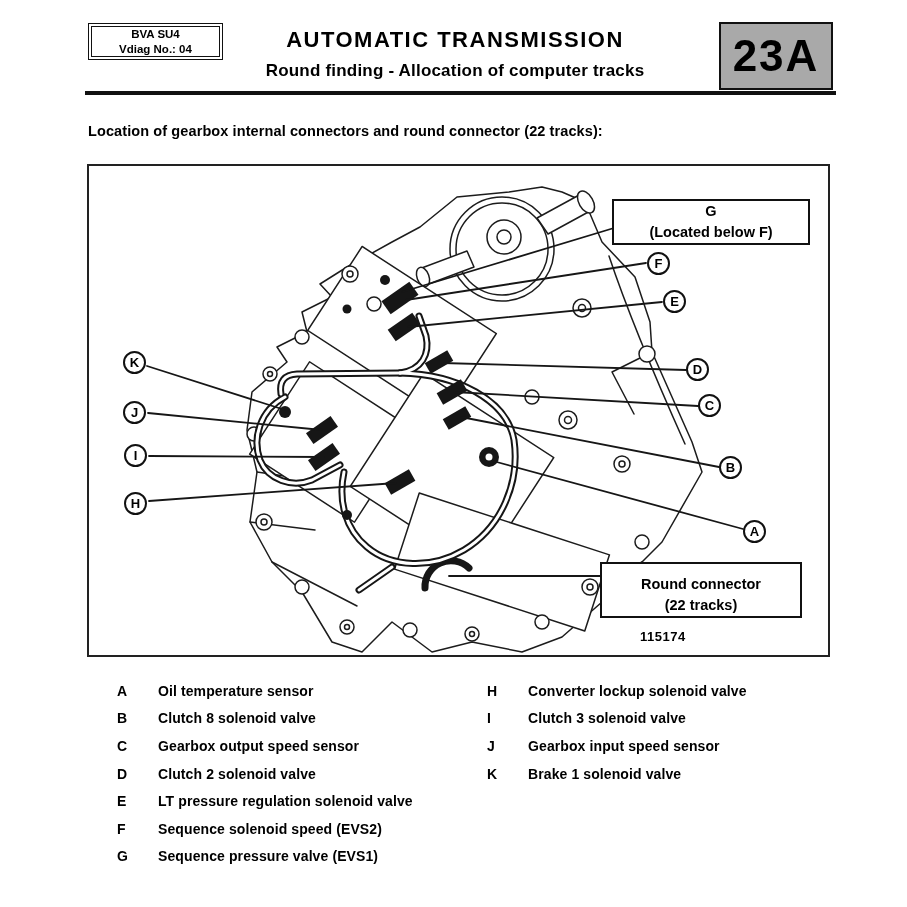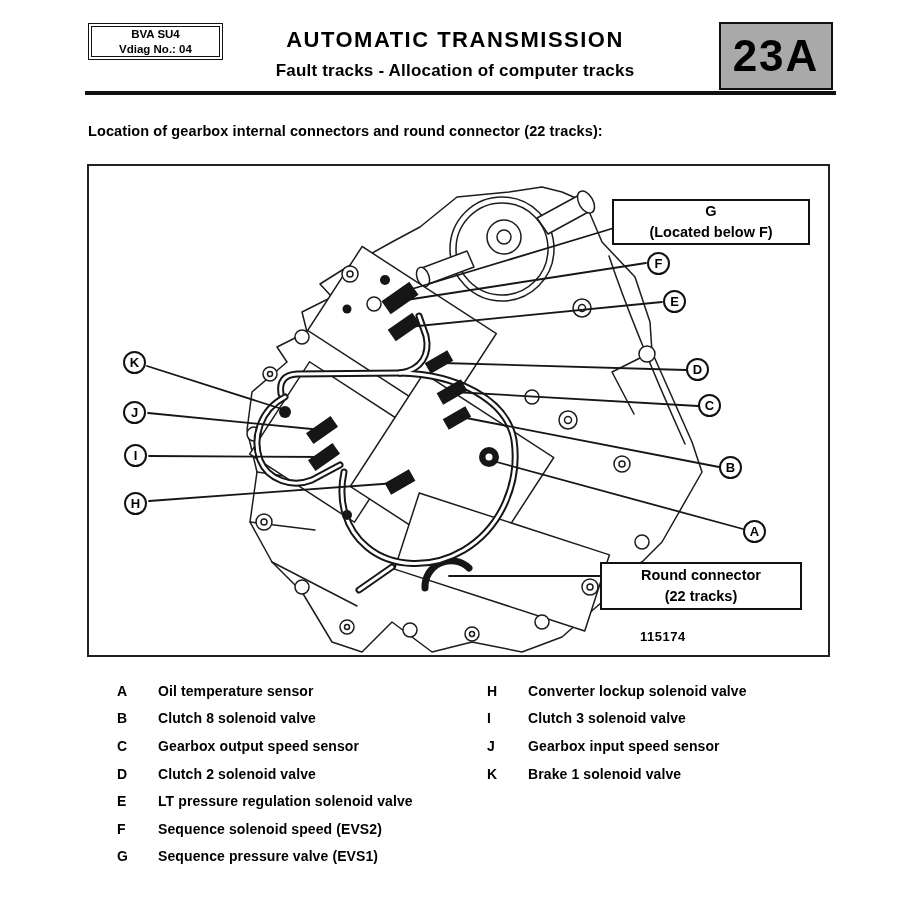--- a/index.html
+++ b/index.html
@@ -65,21 +65,21 @@
     background: #fff;
     display: flex; align-items: center; justify-content: center;
     font-size: 13px; font-weight: 700; line-height: 1;
   }
   .fig-label-box {
     position: absolute; border: 2px solid #111; background: #fff;
     display: flex; flex-direction: column; align-items: center; justify-content: center;
     font-size: 14.5px; font-weight: 700; line-height: 1.45; text-align: center;
   }
   .g-box { left: 523px; top: 33px; width: 198px; height: 46px; }
-  .rc-box { left: 511px; top: 396px; width: 202px; height: 48px; }
+  .rc-box { left: 511px; top: 396px; width: 202px; height: 56px; justify-content: flex-end; }
   .fig-number {
     position: absolute; left: 551px; top: 463px; width: 80px;
     text-align: left; font-size: 13px; font-weight: 700; letter-spacing: 0.5px;
   }
   
   .legend {
     position: absolute; left: 88px; top: 677px; width: 742px;
   }
   .legend-col { position: absolute; top: 0; }
   .legend-col-left  { left: 29px;  width: 350px; }
@@ -96,21 +96,21 @@
 
 <div class="page">
 
   <div class="vehicle-box">
     <div class="vehicle-box-inner">
       <span>BVA SU4</span>
       <span>Vdiag No.: 04</span>
     </div>
   </div>
   <div class="doc-title">AUTOMATIC TRANSMISSION</div>
-  <div class="doc-subtitle">Fault tracks - Allocation of computer tracks</div>
+  <div class="doc-subtitle">Round finding - Allocation of computer tracks</div>
   <div class="section-badge" id="sectionBadge" style="background: rgb(169, 169, 169);">23A</div>
   <div class="header-rule"></div>
 
   <div class="intro-text">Location of gearbox internal connectors and round connector (22 tracks):</div>
 
   <div class="figure">
     <svg width="739" height="489" viewBox="0 0 739 489">
       <g fill="none" stroke="#1c1c1c" stroke-width="1.5" stroke-linejoin="round" stroke-linecap="round">
 
         <path fill="#ffffff" d="M 368,31 L 331,61 303,76 258,101 231,118 243,131 213,146 218,166 188,181 198,196 163,226 158,264 168,306 161,356 183,396 213,426 243,476 273,486 303,456 343,486 383,476 433,486 473,471 513,436 553,396 573,376 613,306 603,276 563,186 561,156 546,111 513,76 496,36 473,26 453,21 420,26 Z"></path>

